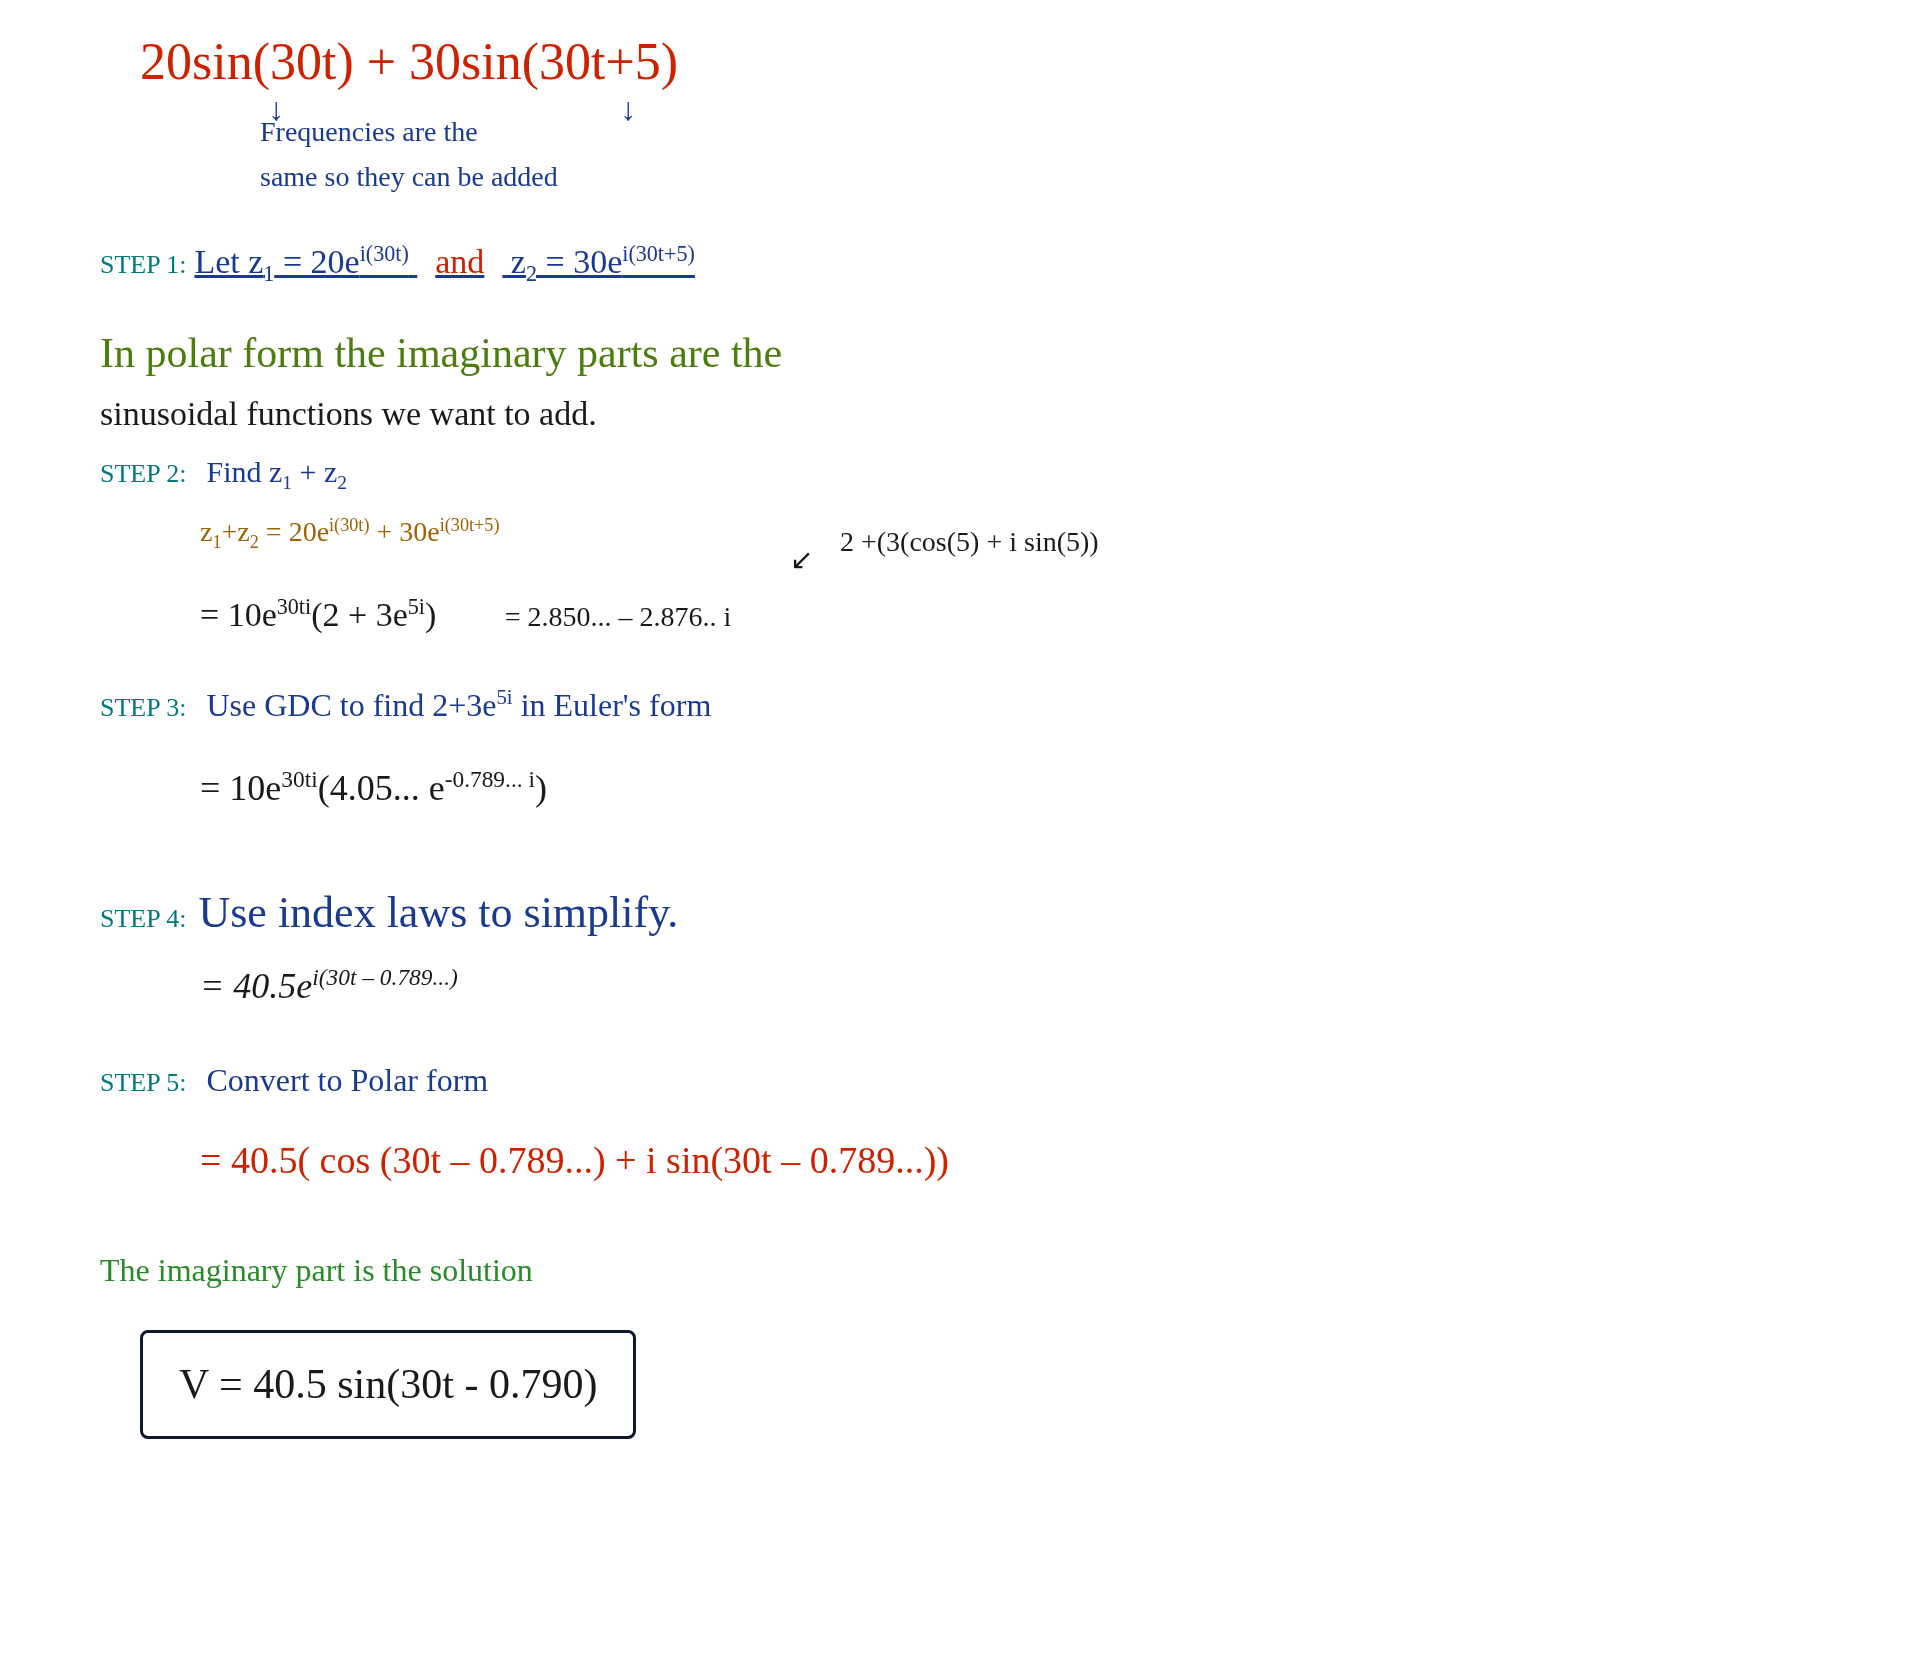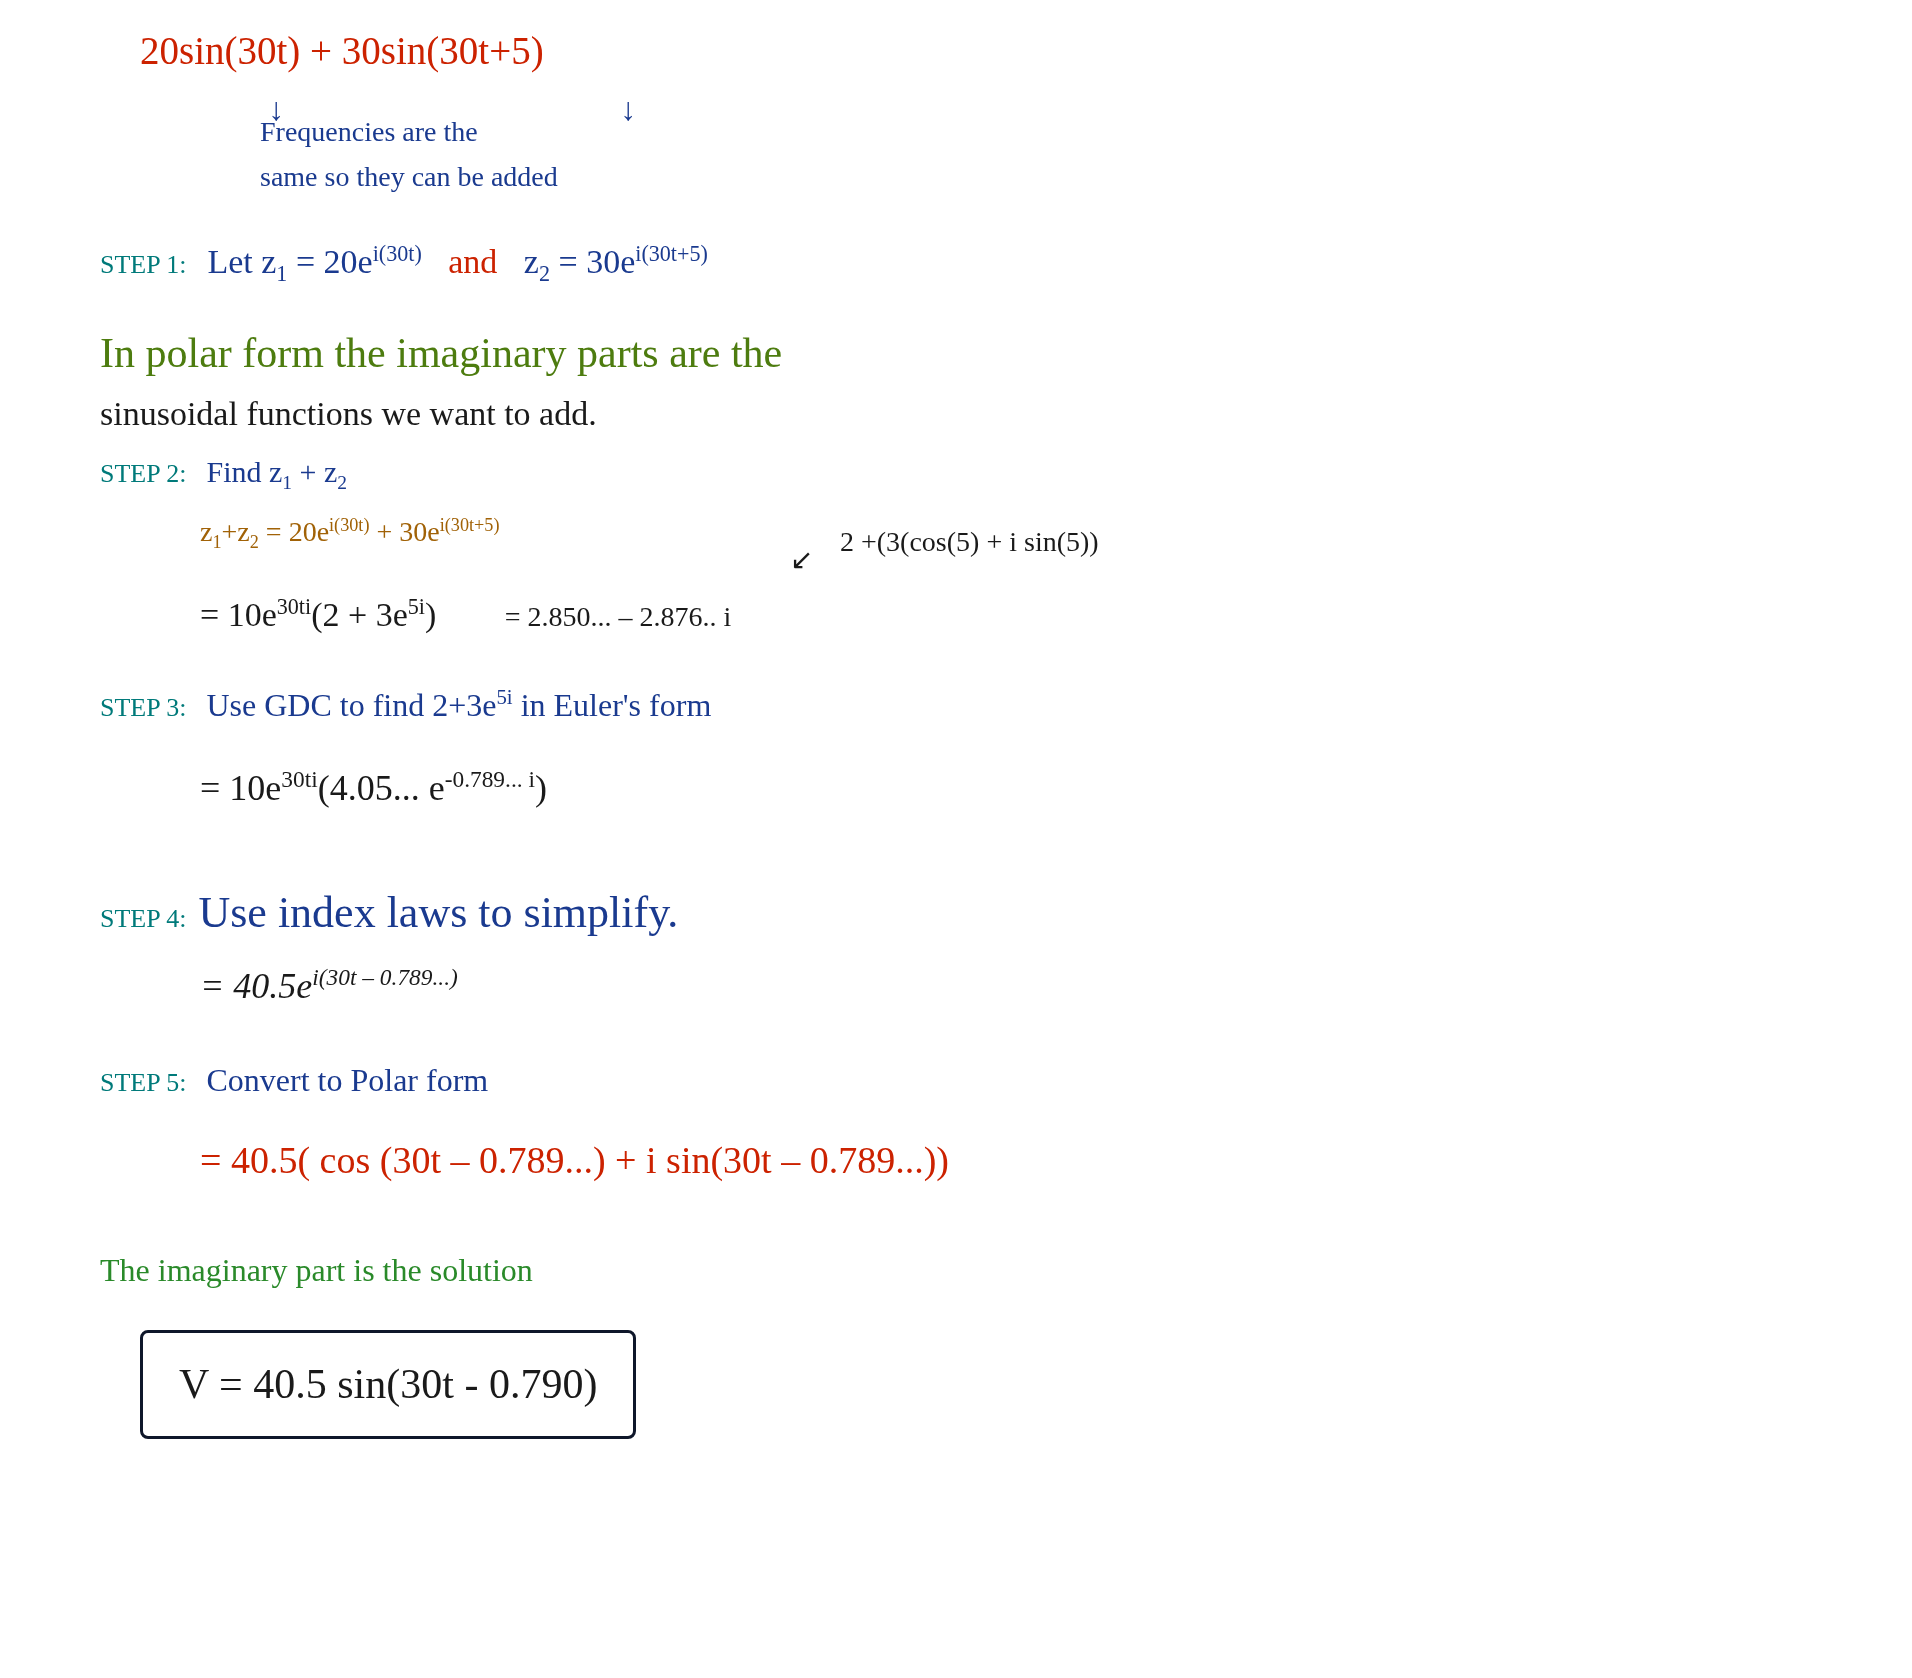--- a/index.html
+++ b/index.html
@@ -49,21 +49,21 @@
     }
 
     .step-label {
       font-size: 26px;
       font-family: 'Comic Sans MS', cursive;
       color: #007a7a;
       font-variant: small-caps;
     }
 
     .main-eq {
-      font-size: 39px;
+      font-size: 52px;
       color: #cc2200;
       font-family: 'Comic Sans MS', cursive;
     }
 
     .note-text {
       font-size: 28px;
       color: #1a3a8f;
       font-family: 'Comic Sans MS', cursive;
     }
 
@@ -96,21 +96,21 @@
   <div style="position:absolute; top:88px; left:268px; font-size:32px; color:#1a3a8f; transform:rotate(180deg);">↑</div>
   <div style="position:absolute; top:88px; left:620px; font-size:32px; color:#1a3a8f; transform:rotate(180deg);">↑</div>
 
   <div style="position:absolute; top:110px; left:260px;">
     <div class="note-text">Frequencies are the</div>
     <div class="note-text">same so they can be added</div>
   </div>
 
   <div style="position:absolute; top:235px; left:100px;">
     <span class="step-label">STEP 1:</span>
-    <span class="step-content blue" style="margin-left:17px; font-size:34px;">
+    <span class="step-content blue" style="margin-left:4px; font-size:34px;text-decoration:underline;">
       Let z<sub>1</sub> = 20e<sup>i(30t)</sup>
       <span style="color:#cc2200; font-size:34px; margin:0 18px;">and</span>
       z<sub>2</sub> = 30e<sup>i(30t+5)</sup>
     </span>
   </div>
 
   <div style="position:absolute; top:320px; left:100px;">
     <div class="note-text" style="font-size:42px; color:#4d7c0f;">In polar form the imaginary parts are the</div>
     <div class="note-text" style="font-size:34px; color:#1a1a1a;">sinusoidal functions we want to add.</div>
   </div>

